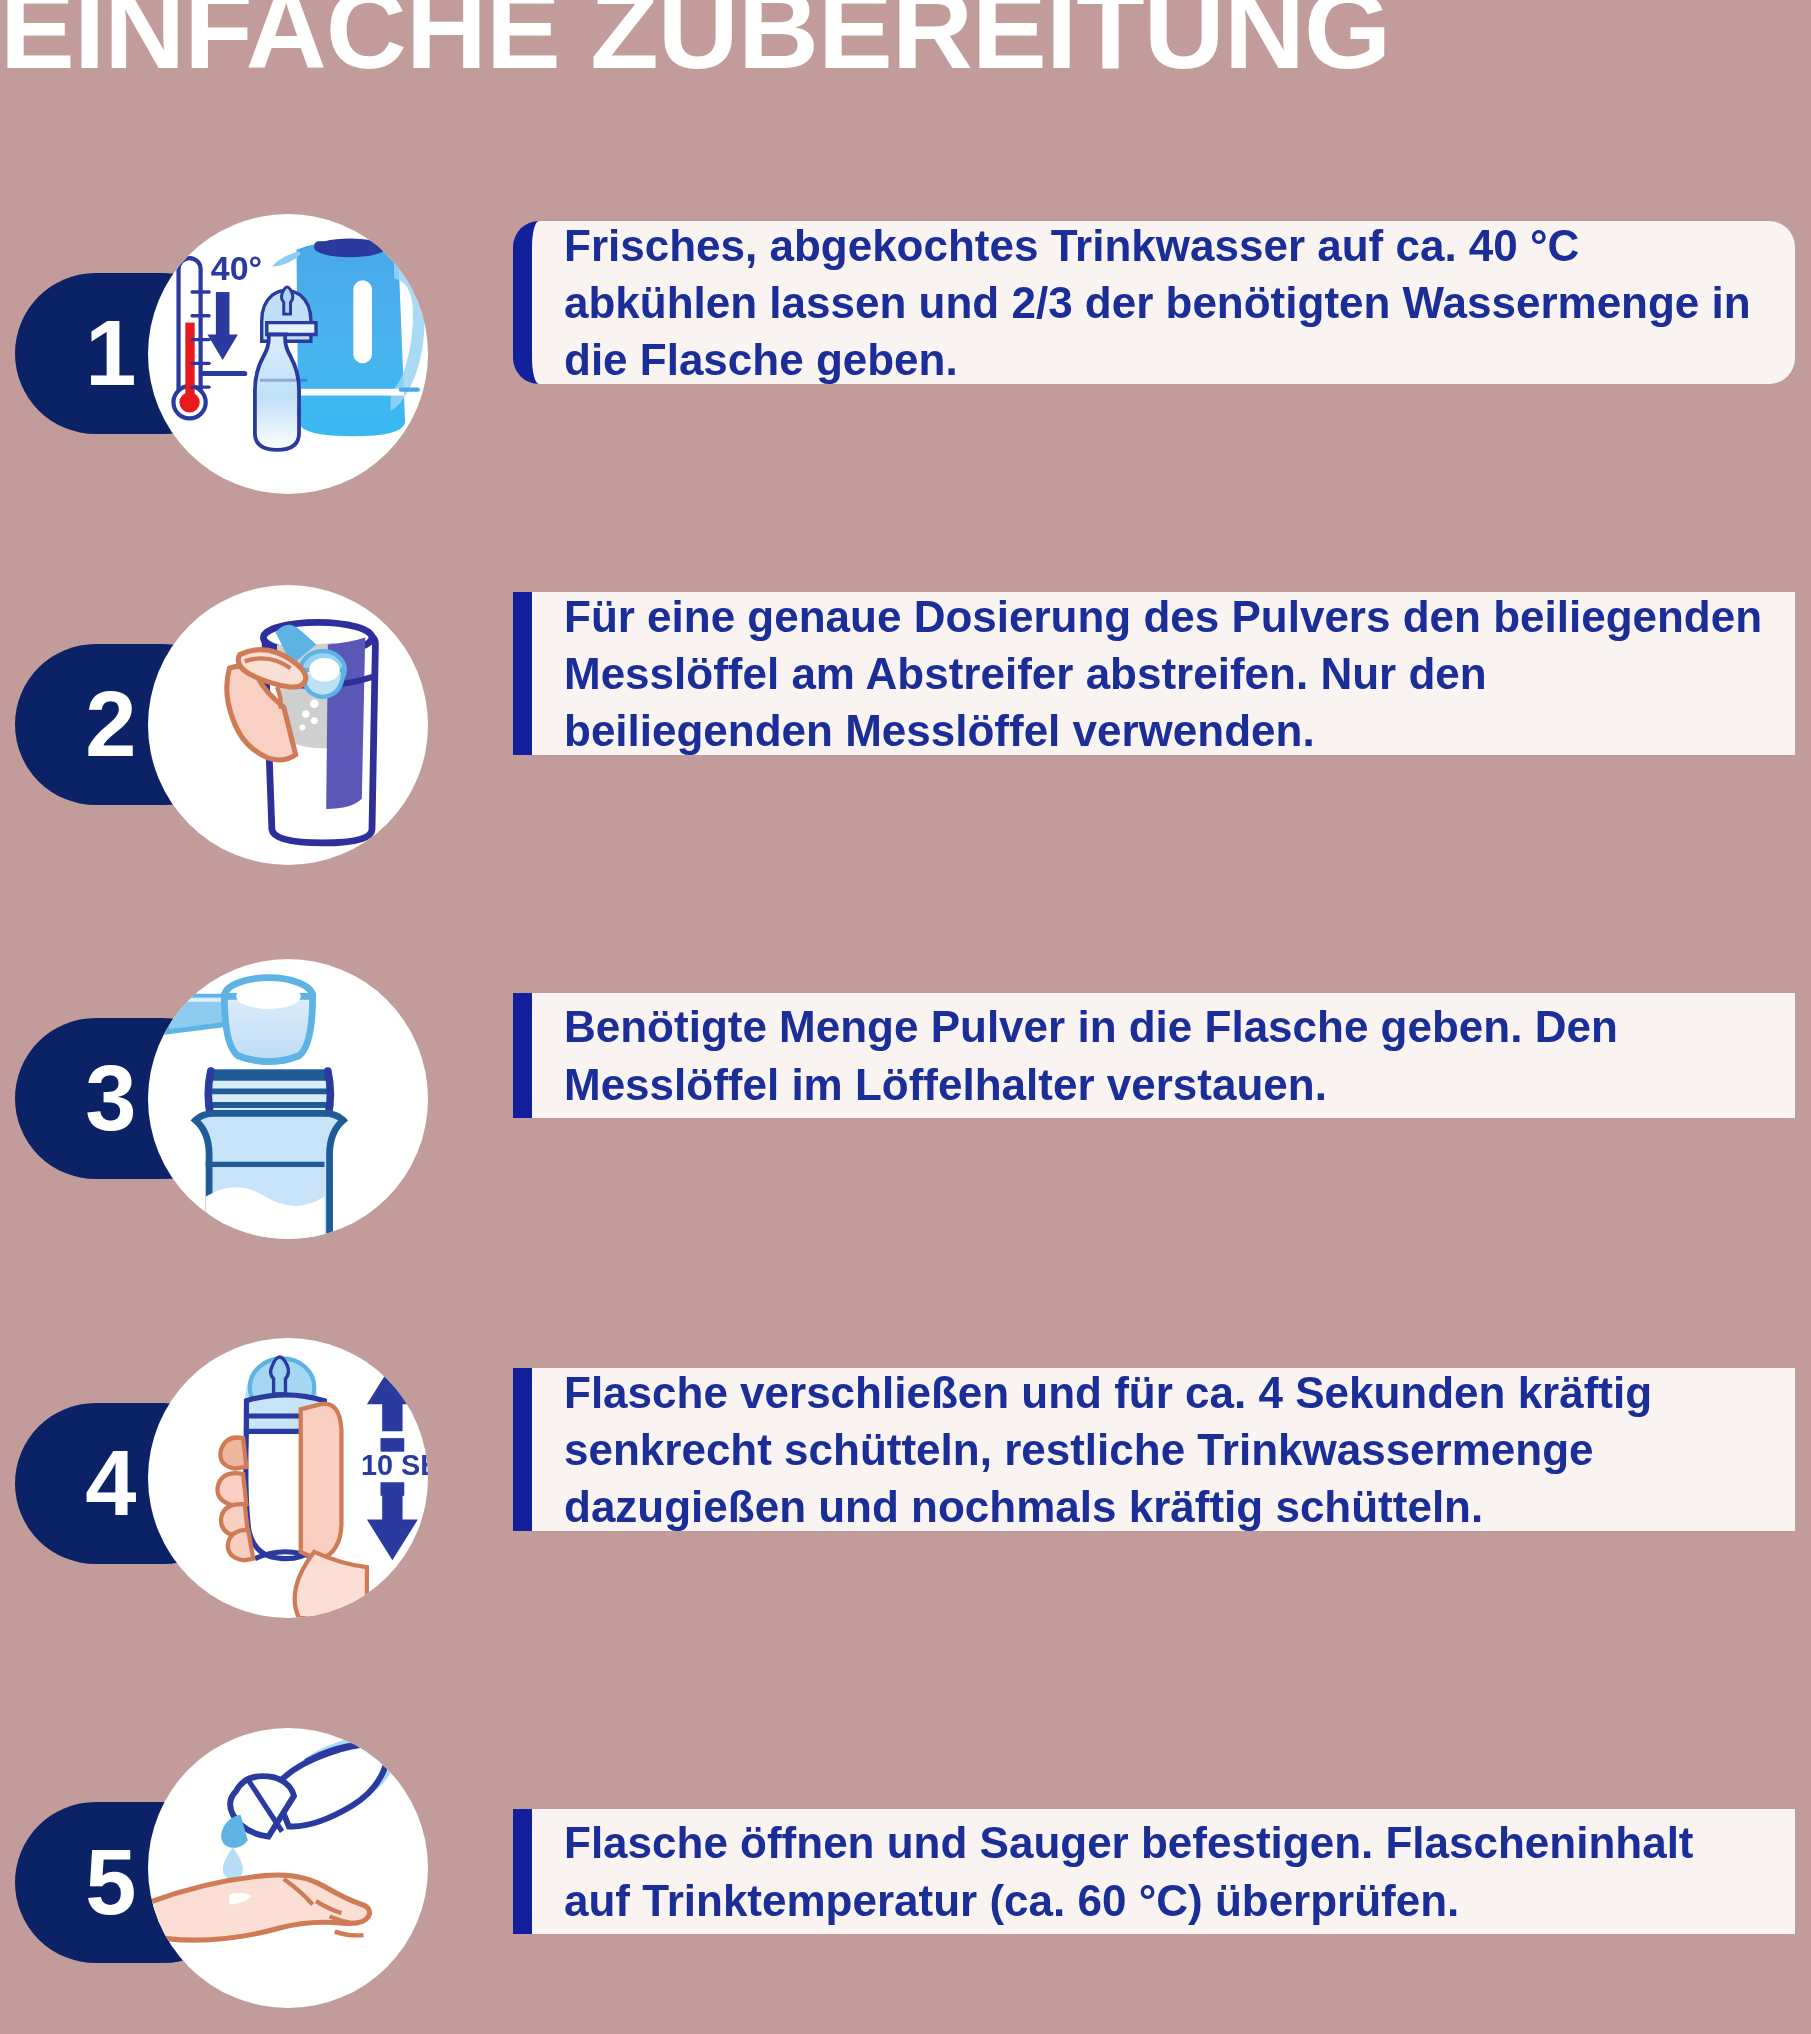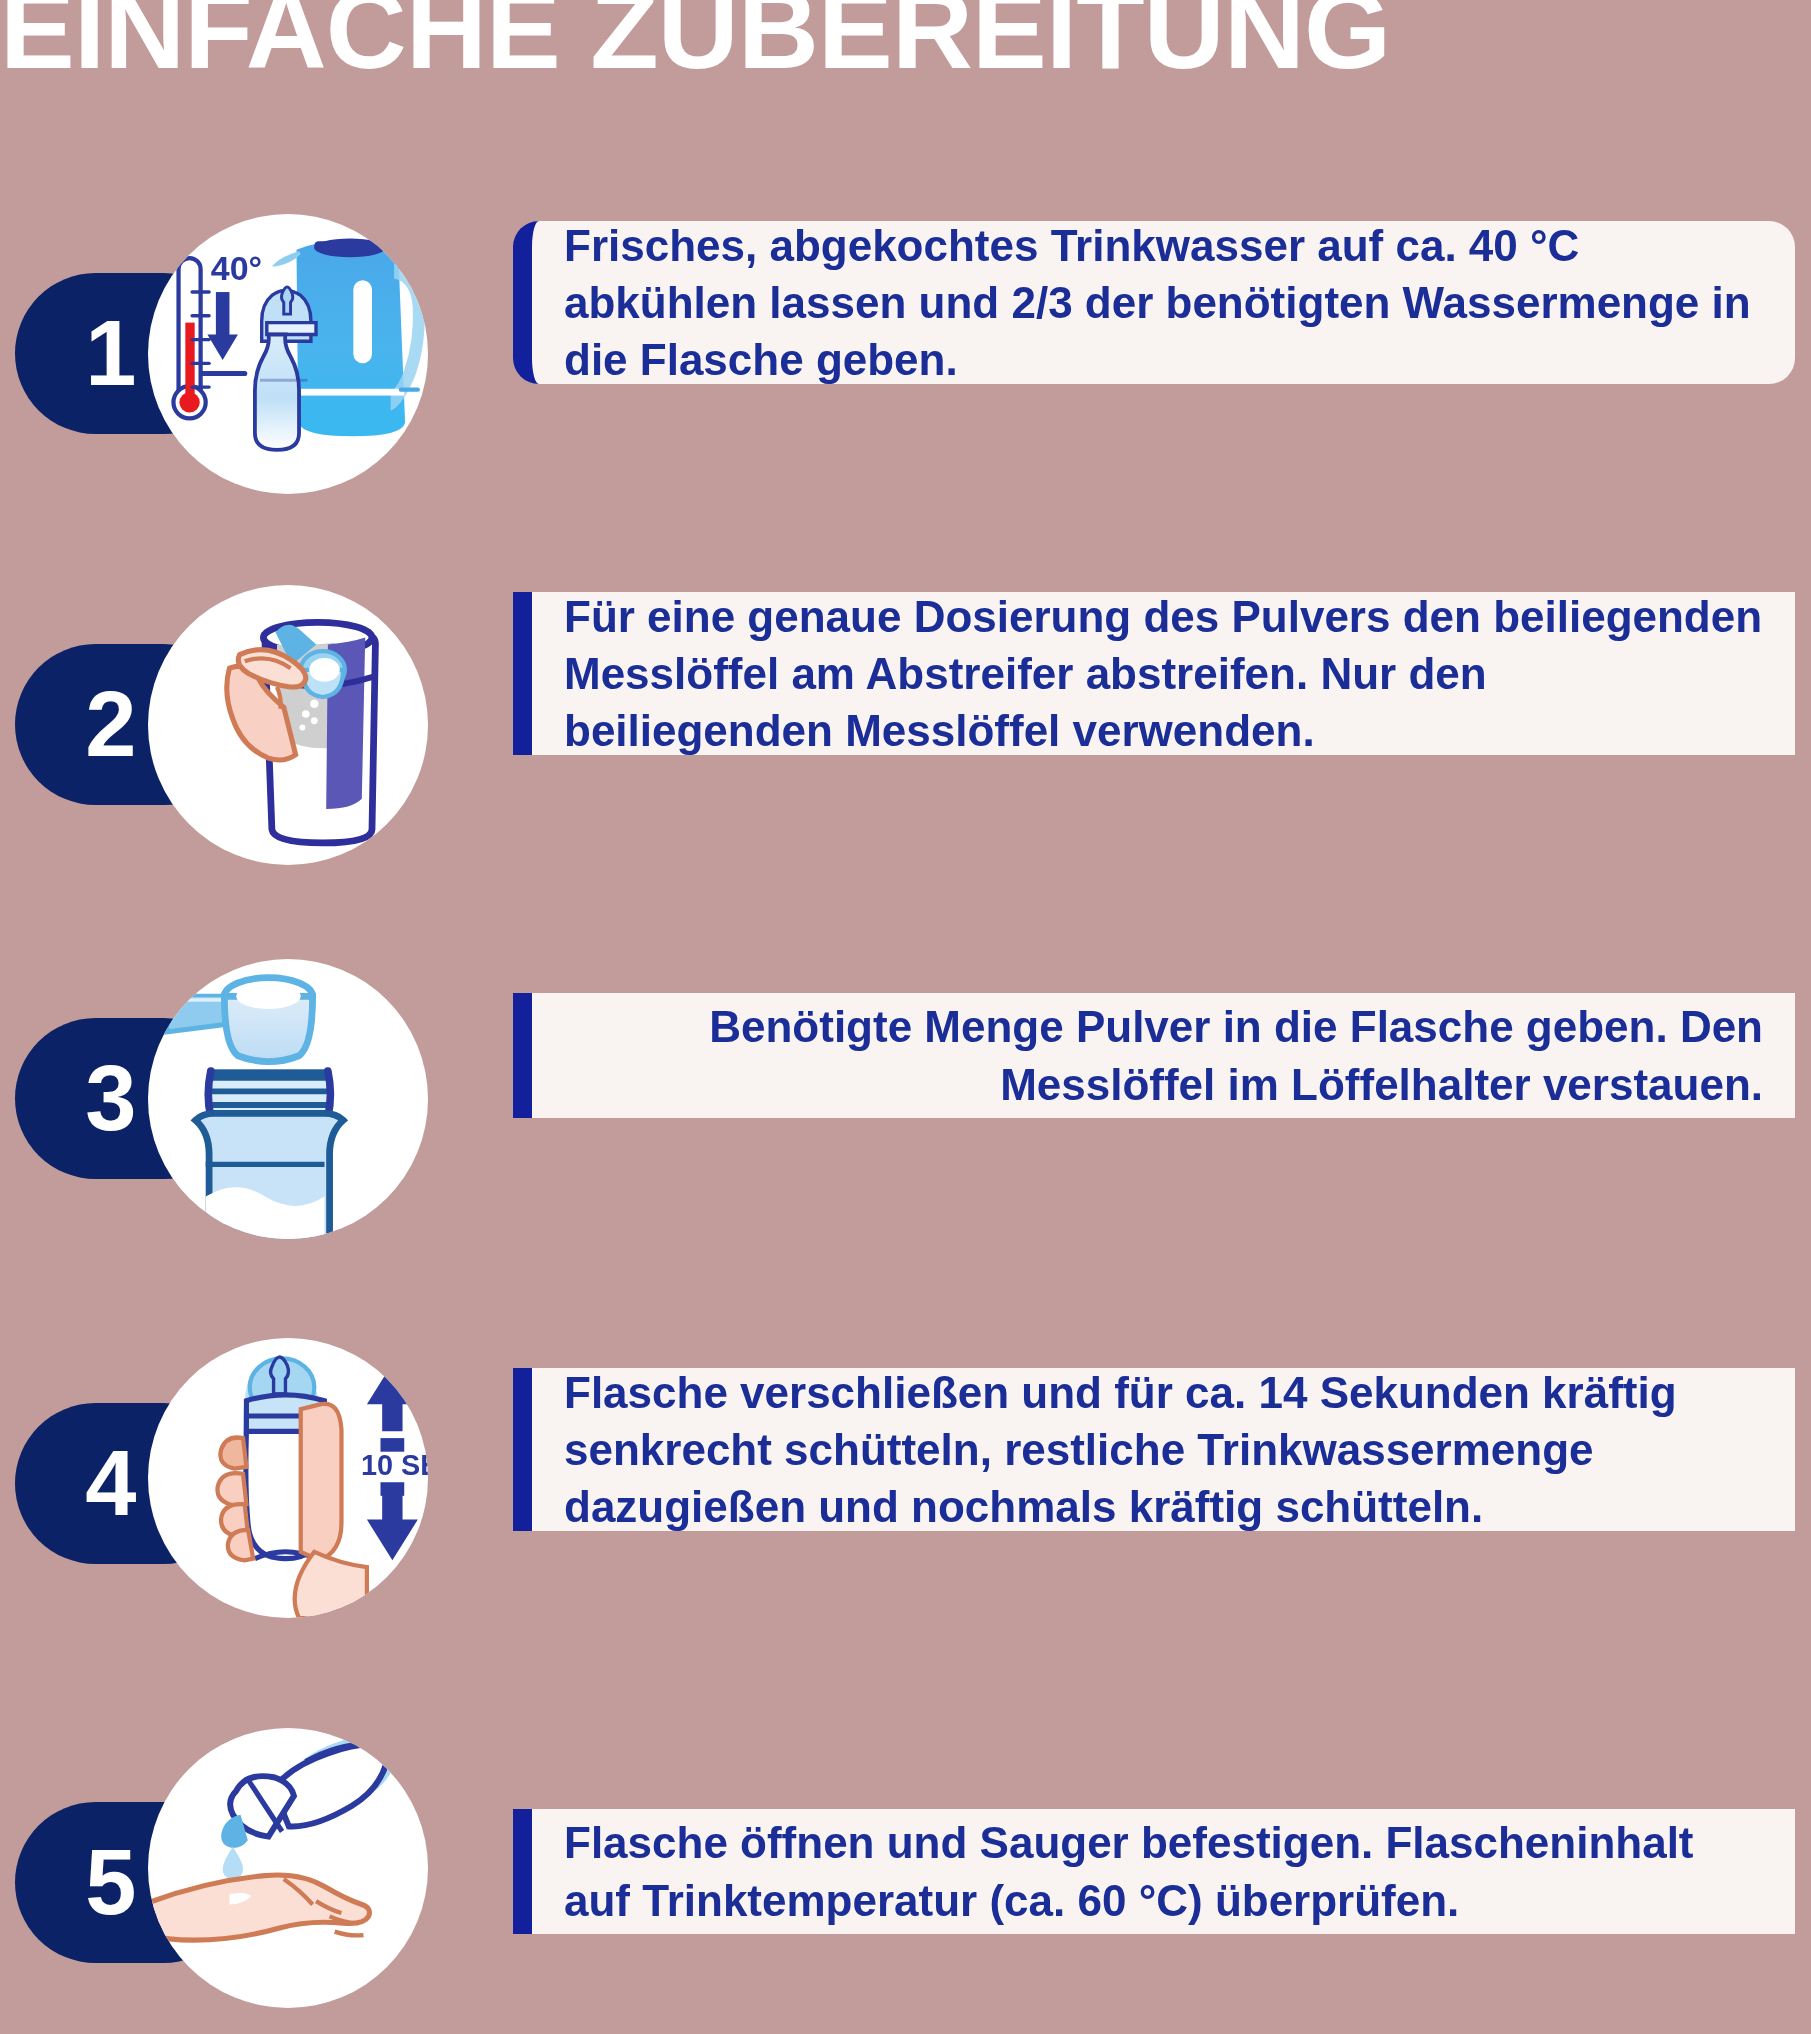--- a/index.html
+++ b/index.html
@@ -243,21 +243,21 @@
       </g>
       <path d="M74 132 q-6 28 0 54" fill="none" stroke="#2a3a9e" stroke-width="9" stroke-linecap="round"></path>
       <path d="M212 132 q6 28 0 54" fill="none" stroke="#2a3a9e" stroke-width="9" stroke-linecap="round"></path>
 
       <path d="M56 190 q8 -8 22 -8 l130 0 q14 0 22 8 q-16 14 -16 40 l0 110 l-142 0 l0 -110 q0 -26 -16 -40z" fill="#c8e3f7" stroke="#1f5b96" stroke-width="8"></path>
       <line x1="68" y1="242" x2="208" y2="242" stroke="#1f5b96" stroke-width="6"></line>
       <path d="M68 280 q36 -22 70 0 q36 22 70 0 l0 60 l-140 0z" fill="#ffffff"></path>
     </svg>
   </div>
 
-  <div class="textbox" style="top:34px; height:125px;text-align:right;">
+  <div class="textbox" style="top:34px; height:125px;">
     <p>Benötigte Menge Pulver in die Flasche geben. Den Messlöffel im Löffelhalter verstauen.</p>
   </div>
 </div>
 
 <div class="step" style="top:1331px;">
   <div class="badge" style="top:72px;">
     <div class="badge-num">4</div>
   </div>
 
   <div class="circle" style="top:6.8px;">
@@ -286,21 +286,21 @@
         <path d="M288 30 l30 48 l-18 0 l0 32 l-24 0 l0 -32 l-18 0z"></path>
         <rect x="274" y="118" width="28" height="16"></rect>
         <rect x="274" y="170" width="28" height="16"></rect>
         <path d="M288 262 l30 -48 l-18 0 l0 -32 l-24 0 l0 32 l-18 0z"></path>
       </g>
       <text x="251" y="162" font-family="Liberation Sans, sans-serif" font-size="34" font-weight="bold" fill="#2a3a9e">10 SEC</text>
     </svg>
   </div>
 
   <div class="textbox" style="top:37px; height:163px;">
-    <p>Flasche verschließen und für ca. 14 Sekunden kräftig senkrecht schütteln, restliche Trinkwassermenge dazugießen und nochmals kräftig schütteln.</p>
+    <p>Flasche verschließen und für ca. 4 Sekunden kräftig senkrecht schütteln, restliche Trinkwassermenge dazugießen und nochmals kräftig schütteln.</p>
   </div>
 </div>
 
 <div class="step" style="top:1721px;">
   <div class="badge" style="top:81px;">
     <div class="badge-num">5</div>
   </div>
 
   <div class="circle" style="top:6.8px;">
     <svg viewBox="0 0 330 330" xmlns="http://www.w3.org/2000/svg">

